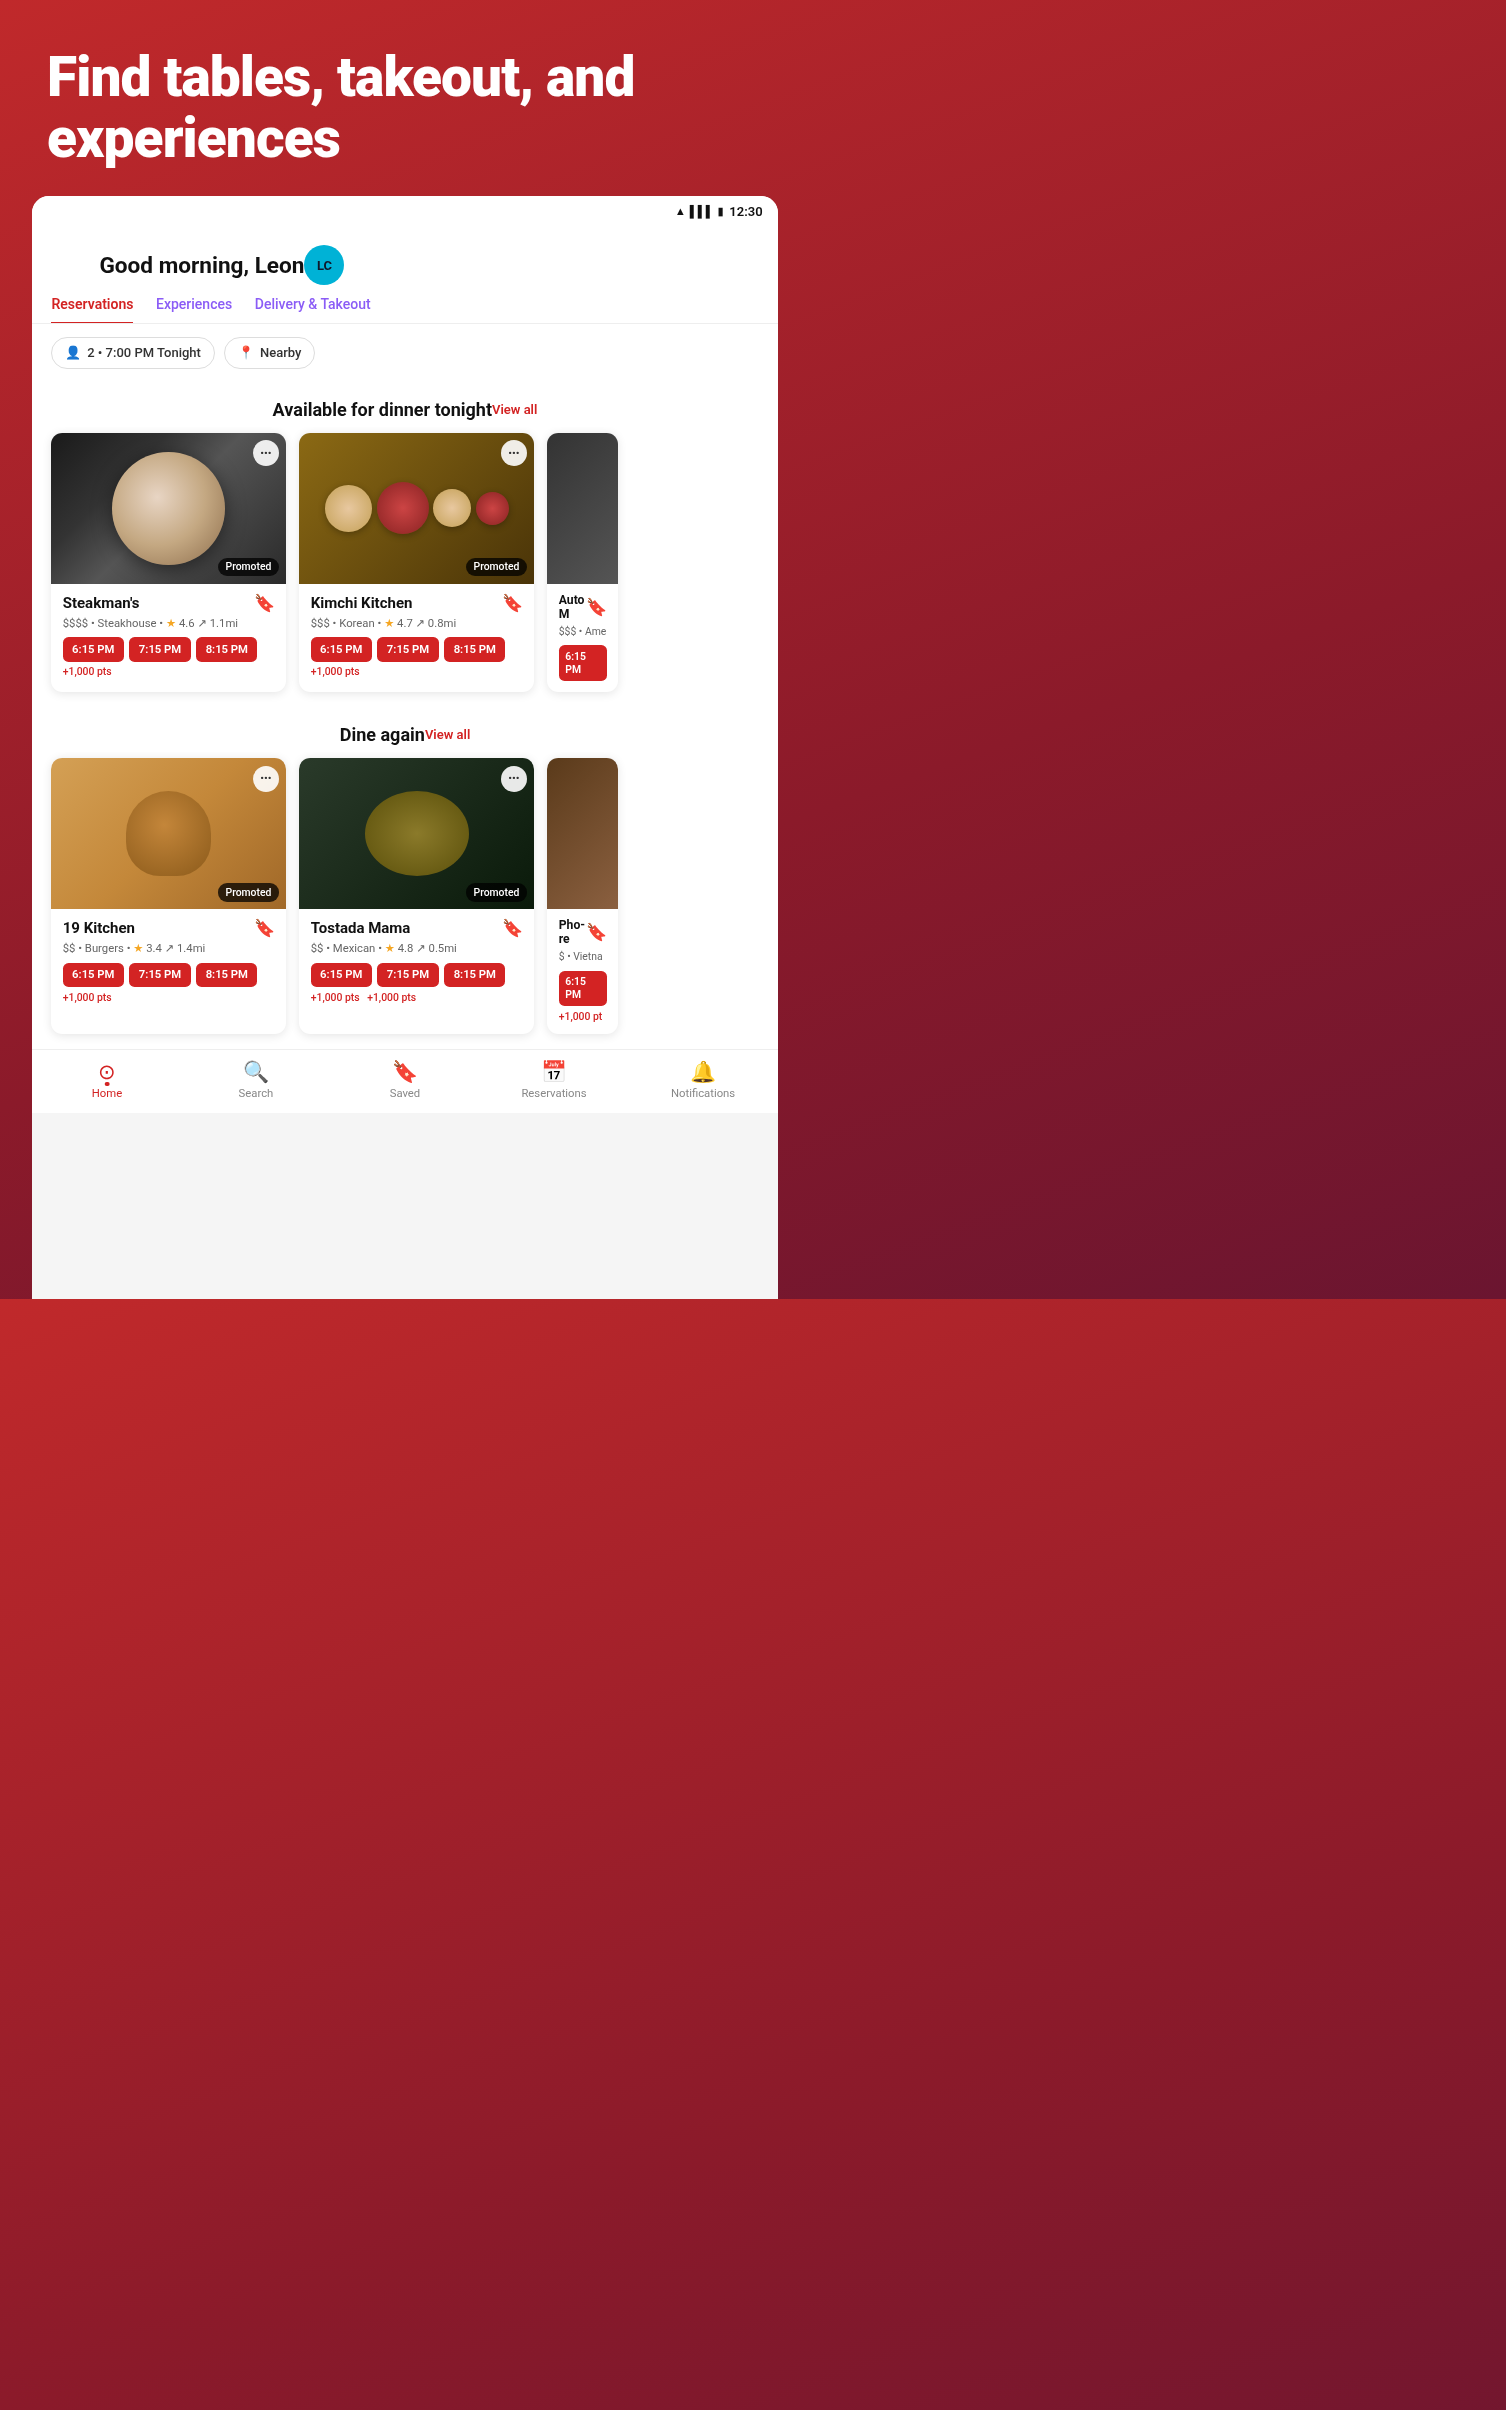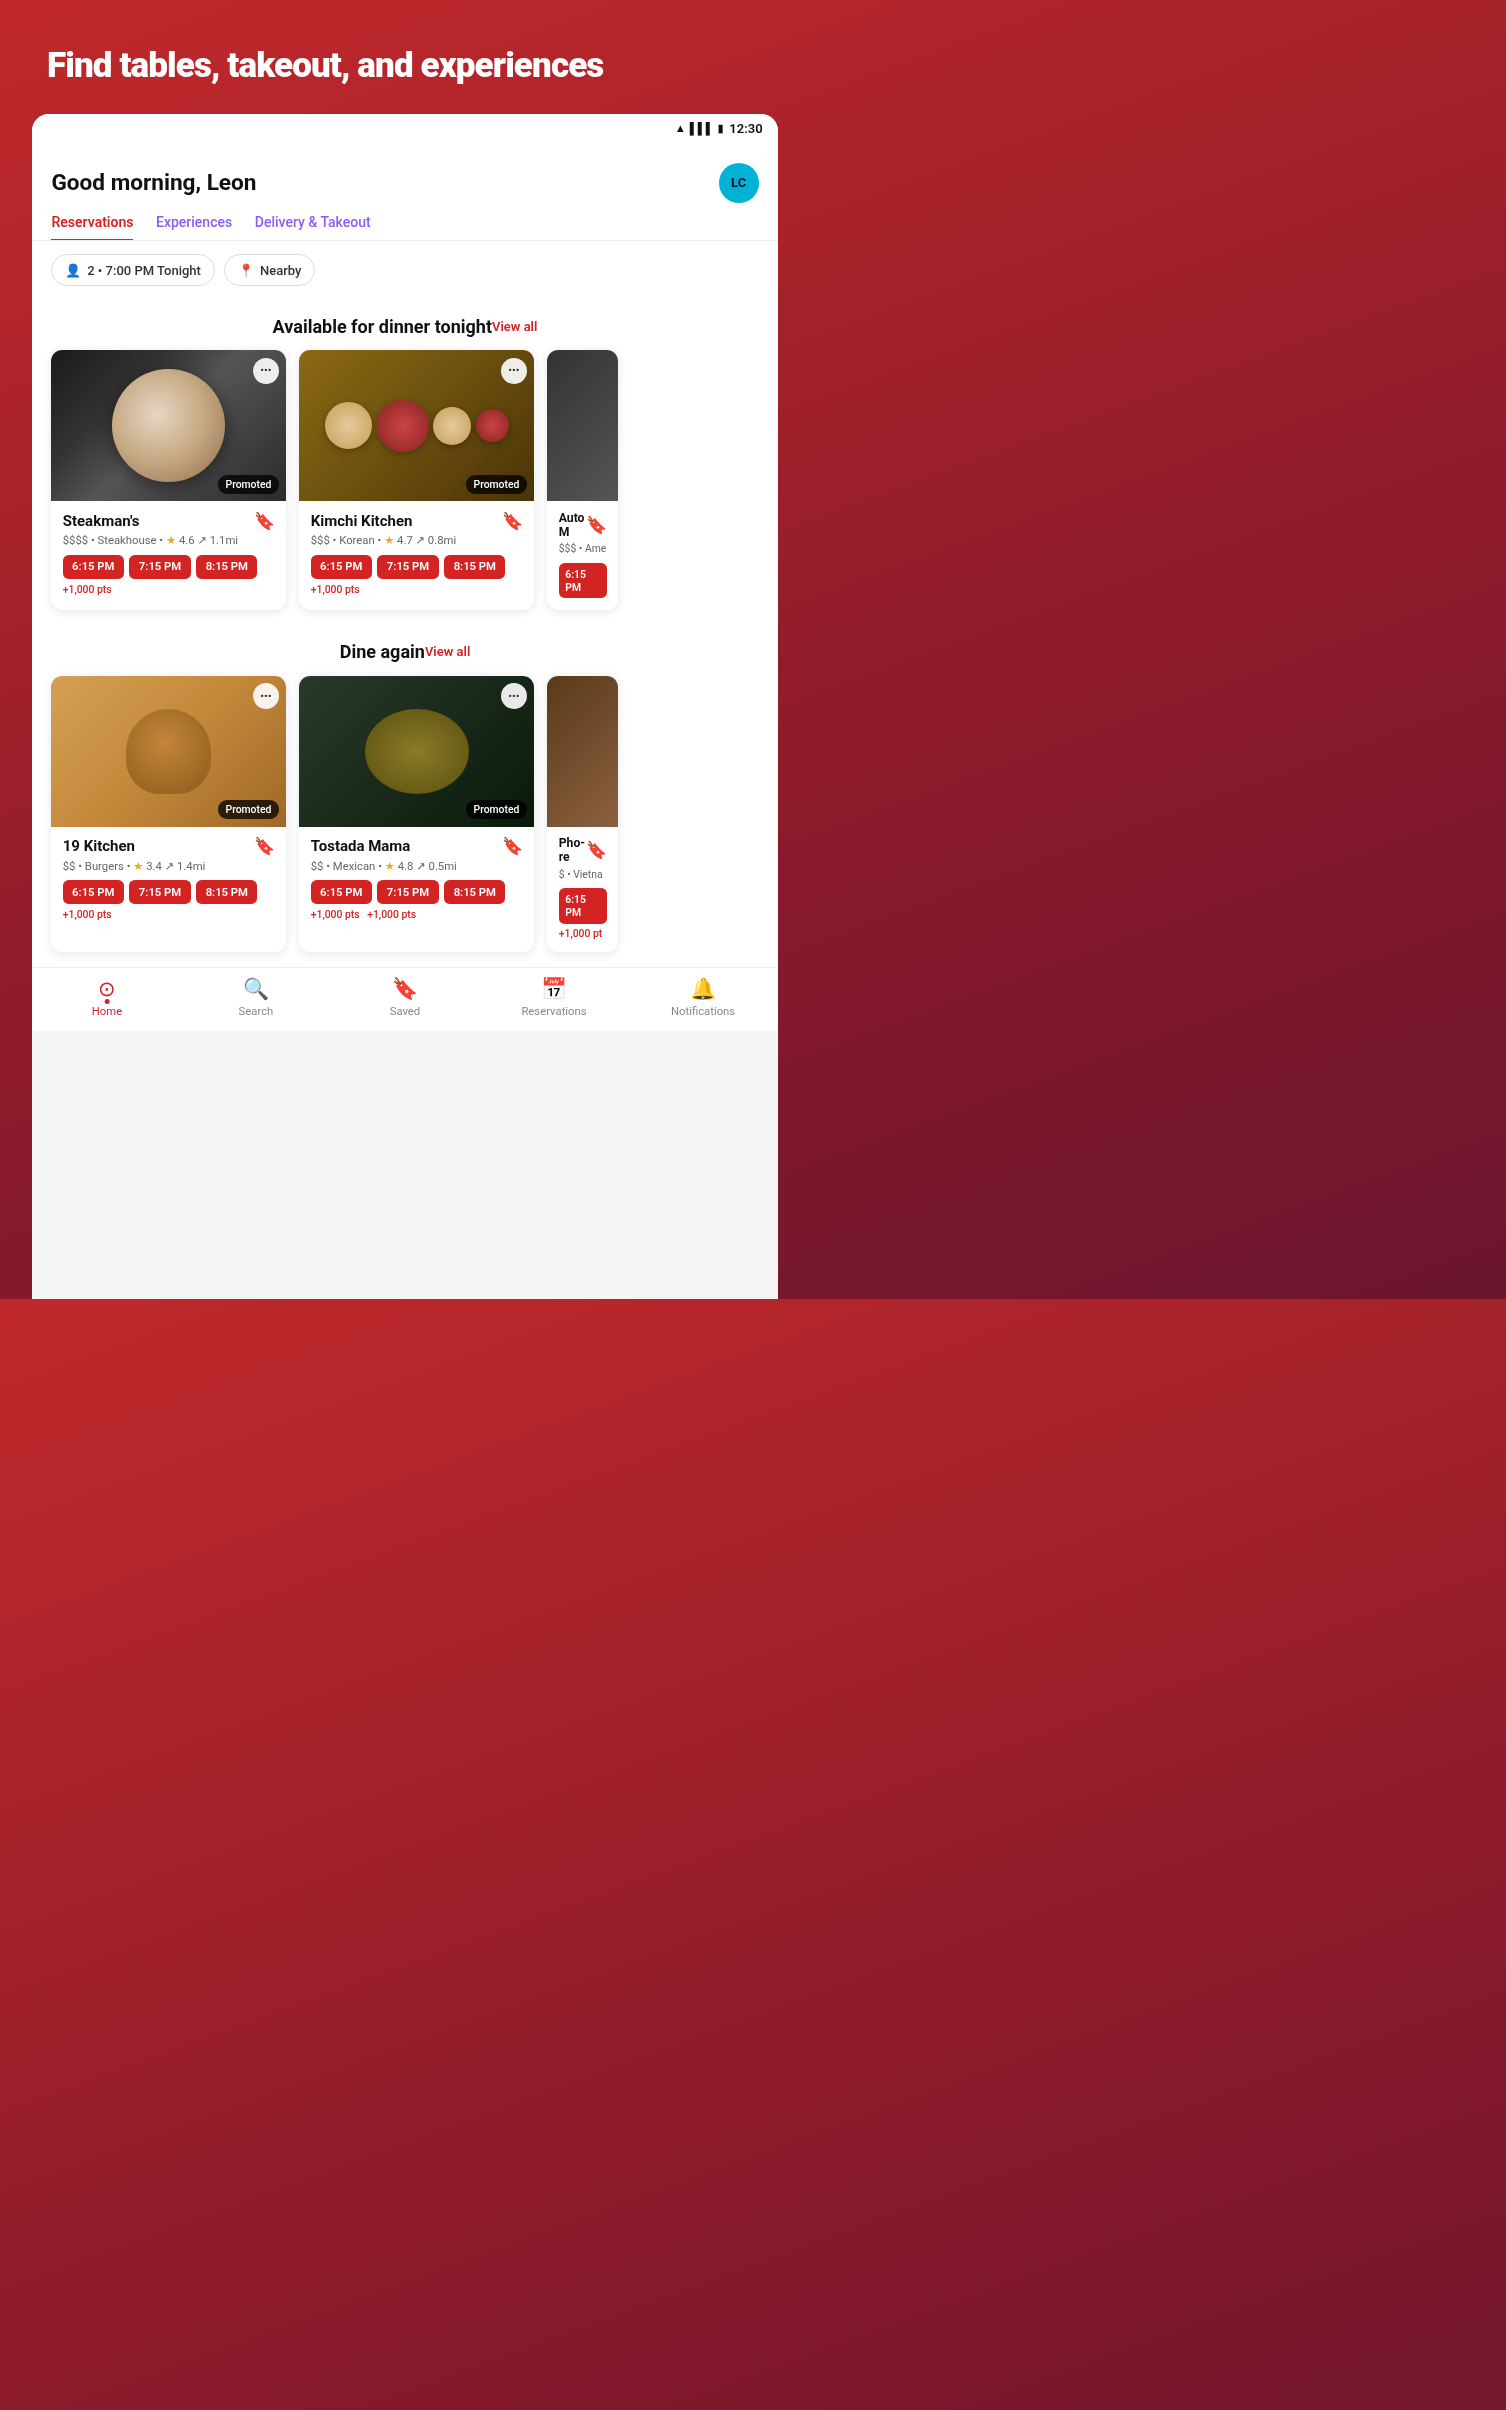--- a/index.html
+++ b/index.html
@@ -14,21 +14,21 @@
       padding: 0;
       overflow-x: hidden;
     }
 
     .hero-text {
       padding: 47px 47px 28px 47px;
       width: 100%;
     }
     .hero-text h1 {
       color: white;
-      font-size: 35px;
+      font-size: 55px;
       font-weight: 900;
       line-height: 1.1;
       letter-spacing: -0.9px;
     }
 
     .phone-card {
       background: #f5f5f5;
       border-radius: 17px 17px 0 0;
       width: 92%;
       margin: 0 auto;
@@ -61,22 +61,22 @@
     }
 
     .app-content {
       background: white;
       padding: 0;
     }
 
     .header {
       display: flex;
       align-items: center;
-      justify-content: space-between;
       padding: 19px 19px 0 19px;
+      margin-left: 48px;
     }
     .greeting {
       font-size: 22.6px;
       font-weight: 700;
       color: #111;
     }
     .avatar {
       width: 40px;
       height: 40px;
       border-radius: 50%;

